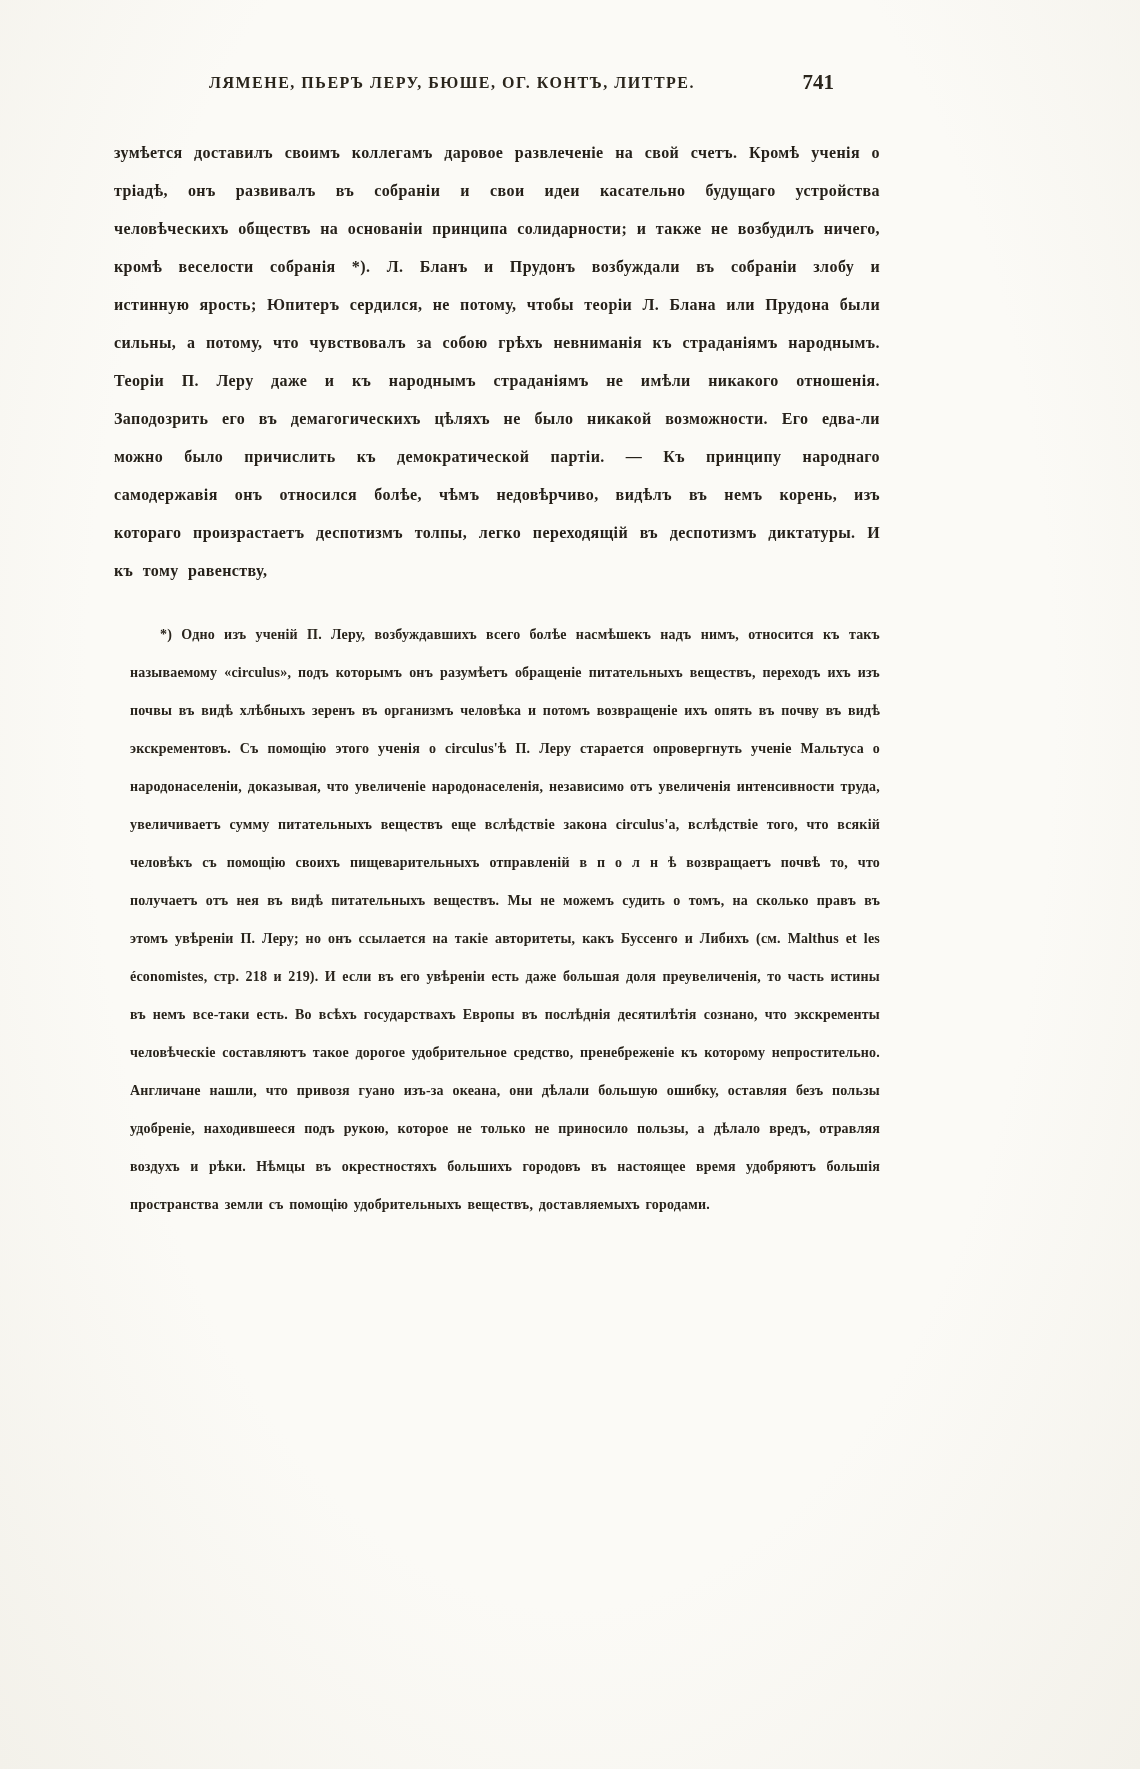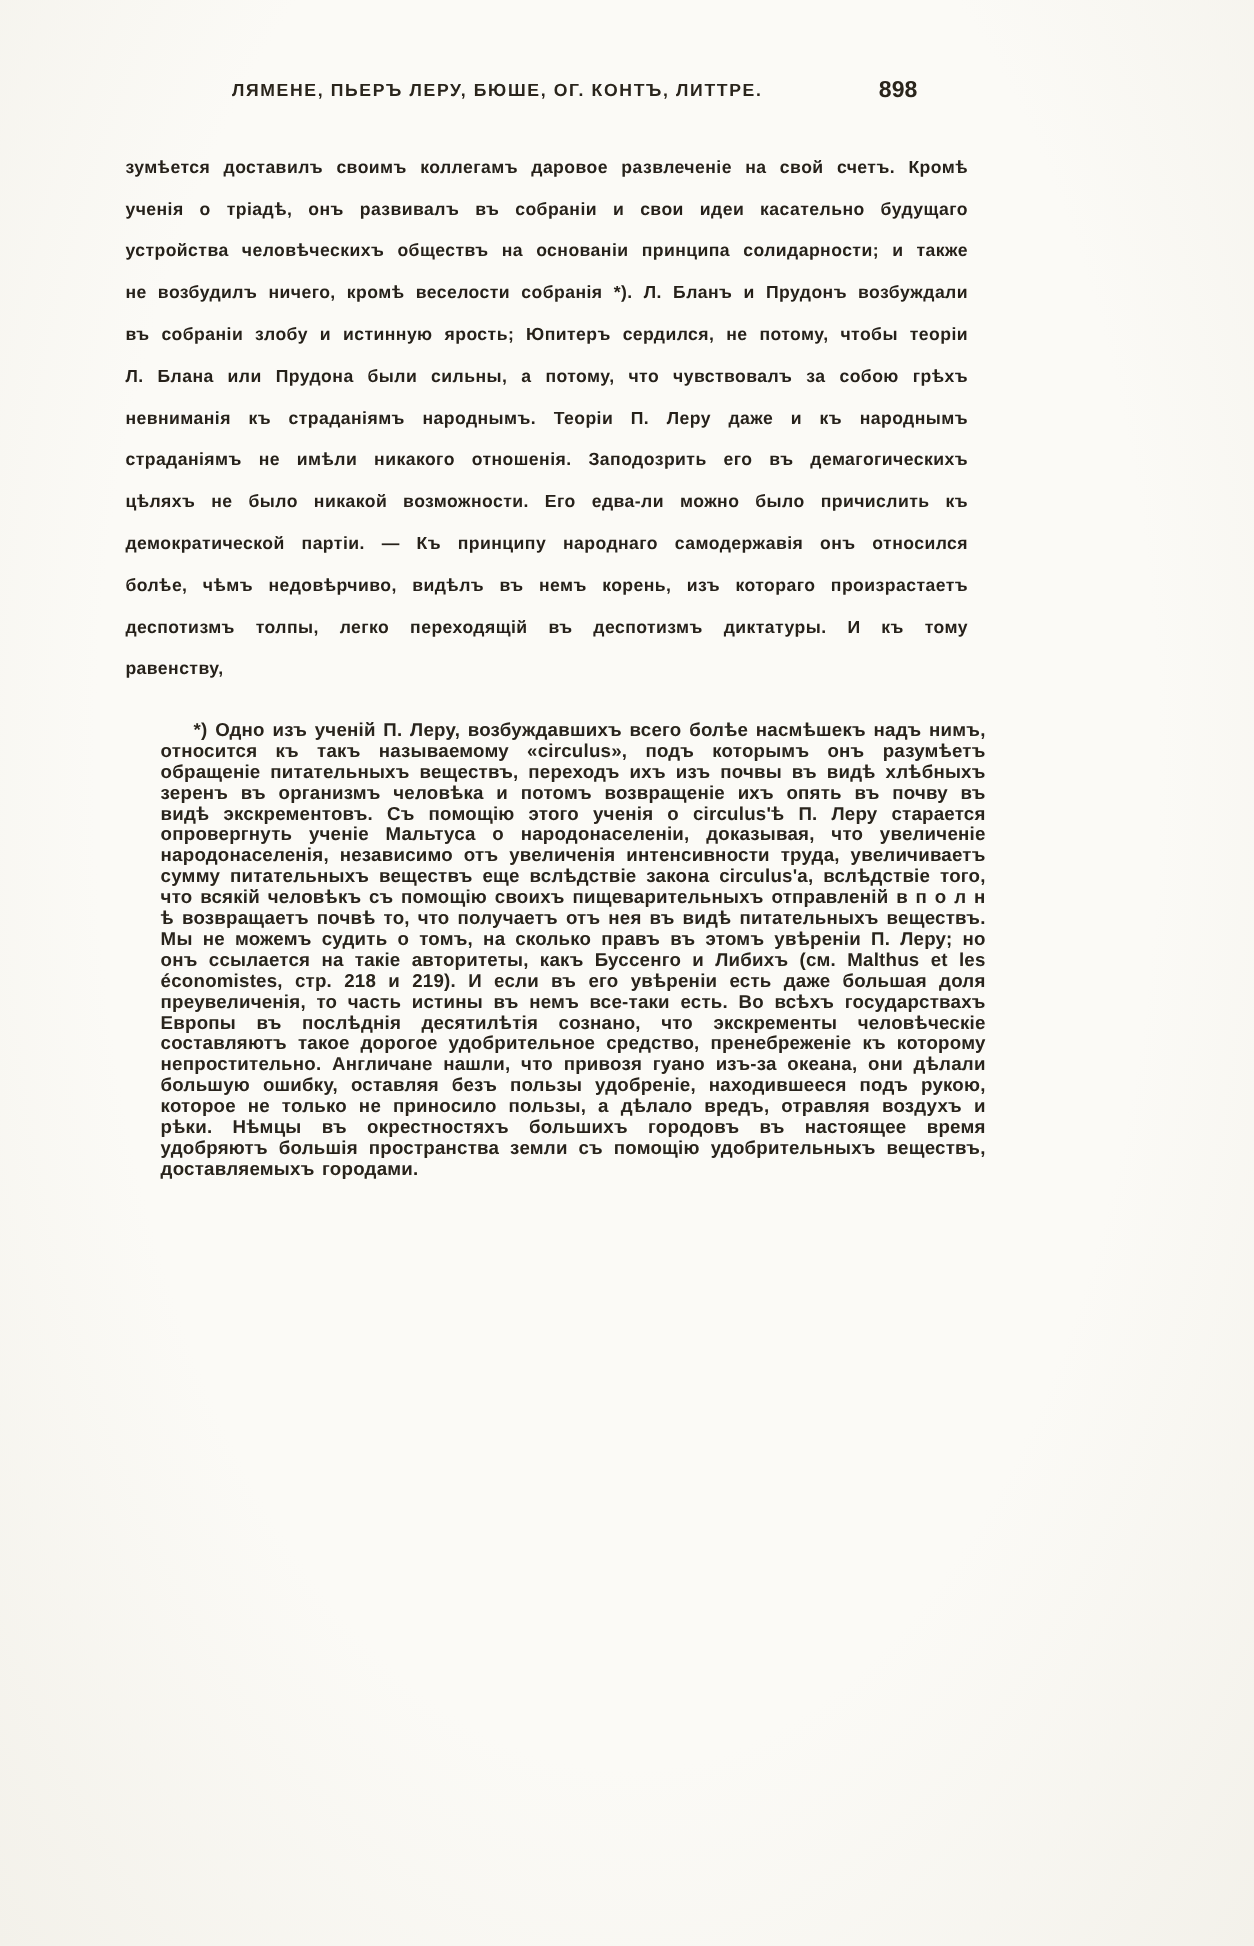--- a/index.html
+++ b/index.html
@@ -8,21 +8,21 @@
     background: #efede7;
   }
   .page {
     position: relative;
     width: 1140px;
     height: 1769px;
     margin: 0 auto;
     background: #faf9f4;
     background-image: radial-gradient(ellipse at 50% 40%, #fbfaf6 60%, #f3f1ea 100%);
     color: #262119;
-    font-family: Liberation Sans, sans-serif;
+    font-family: Liberation Serif, serif;
     overflow: hidden;
   }
   .content {
     position: absolute;
     left: 114px;
     top: 74px;
     width: 766px;
   }
   .running-head {
     position: relative;
@@ -52,41 +52,41 @@
     font-size: 16px;
     line-height: 38px;
     font-weight: 700;
     text-align: justify;
     letter-spacing: 0.4px;
     word-spacing: 5px;
     color: #26211a;
   }
   .footnote {
     margin-top: 26px;
-    margin-left: 32px;
+    margin-left: 16px;
     width: 750px;
-    font-size: 17px;
-    line-height: 19px;
+    font-size: 14px;
+    line-height: 38px;
     font-weight: 700;
     text-align: justify;
     letter-spacing: 0.2px;
     word-spacing: 2px;
     text-indent: 30px;
     color: #29241c;
   }
 </style>
 </head>
 <body>
 
 <div class="page">
   <div class="content">
 
     <div class="running-head">
       <span class="running-title">ЛЯМЕНЕ, ПЬЕРЪ ЛЕРУ, БЮШЕ, ОГ. КОНТЪ, ЛИТТРЕ.</span>
-      <span class="page-number">898</span>
+      <span class="page-number">741</span>
     </div>
 
     <div class="body-text">зумѣется доставилъ своимъ коллегамъ даровое развлеченіе на свой счетъ. Кромѣ ученія о тріадѣ, онъ развивалъ въ собраніи и свои идеи касательно будущаго устройства человѣческихъ обществъ на основаніи принципа солидарности; и также не возбудилъ ничего, кромѣ веселости собранія *). Л. Бланъ и Прудонъ возбуждали въ собраніи злобу и истинную ярость; Юпитеръ сердился, не потому, чтобы теоріи Л. Блана или Прудона были сильны, а потому, что чувствовалъ за собою грѣхъ невниманія къ страданіямъ народнымъ. Теоріи П. Леру даже и къ народнымъ страданіямъ не имѣли никакого отношенія. Заподозрить его въ демагогическихъ цѣляхъ не было никакой возможности. Его едва-ли можно было причислить къ демократической партіи. — Къ принципу народнаго самодержавія онъ относился болѣе, чѣмъ недовѣрчиво, видѣлъ въ немъ корень, изъ котораго произрастаетъ деспотизмъ толпы, легко переходящій въ деспотизмъ диктатуры. И къ тому равенству,</div>
 
     <div class="footnote">*) Одно изъ ученій П. Леру, возбуждавшихъ всего болѣе насмѣшекъ надъ нимъ, относится къ такъ называемому «circulus», подъ которымъ онъ разумѣетъ обращеніе питательныхъ веществъ, переходъ ихъ изъ почвы въ видѣ хлѣбныхъ зеренъ въ организмъ человѣка и потомъ возвращеніе ихъ опять въ почву въ видѣ экскрементовъ. Съ помощію этого ученія о circulus'ѣ П. Леру старается опровергнуть ученіе Мальтуса о народонаселеніи, доказывая, что увеличеніе народонаселенія, независимо отъ увеличенія интенсивности труда, увеличиваетъ сумму питательныхъ веществъ еще вслѣдствіе закона circulus'а, вслѣдствіе того, что всякій человѣкъ съ помощію своихъ пищеварительныхъ отправленій в п о л н ѣ возвращаетъ почвѣ то, что получаетъ отъ нея въ видѣ питательныхъ веществъ. Мы не можемъ судить о томъ, на сколько правъ въ этомъ увѣреніи П. Леру; но онъ ссылается на такіе авторитеты, какъ Буссенго и Либихъ (см. Malthus et les économistes, стр. 218 и 219). И если въ его увѣреніи есть даже большая доля преувеличенія, то часть истины въ немъ все-таки есть. Во всѣхъ государствахъ Европы въ послѣднія десятилѣтія сознано, что экскременты человѣческіе составляютъ такое дорогое удобрительное средство, пренебреженіе къ которому непростительно. Англичане нашли, что привозя гуано изъ-за океана, они дѣлали большую ошибку, оставляя безъ пользы удобреніе, находившееся подъ рукою, которое не только не приносило пользы, а дѣлало вредъ, отравляя воздухъ и рѣки. Нѣмцы въ окрестностяхъ большихъ городовъ въ настоящее время удобряютъ большія пространства земли съ помощію удобрительныхъ веществъ, доставляемыхъ городами.</div>
 
   </div>
 </div>
 
 </body></html>

